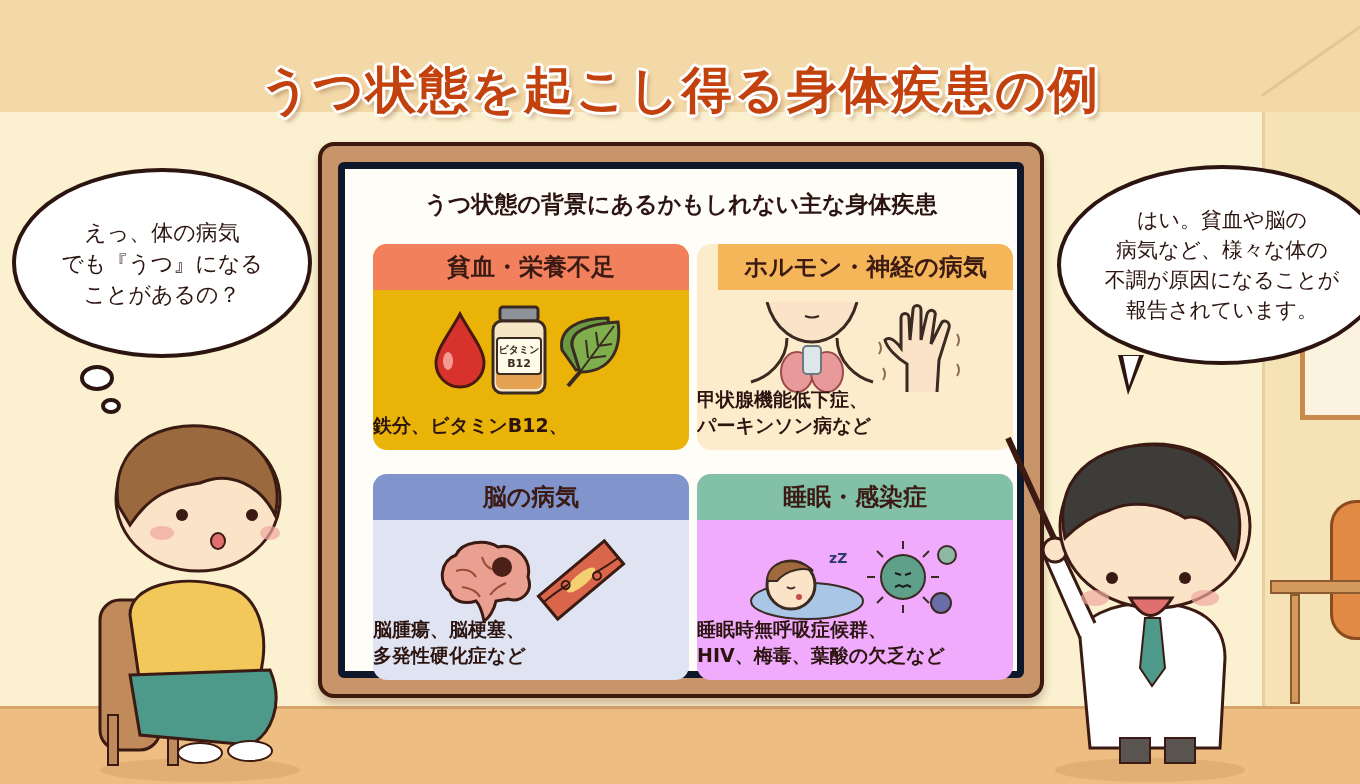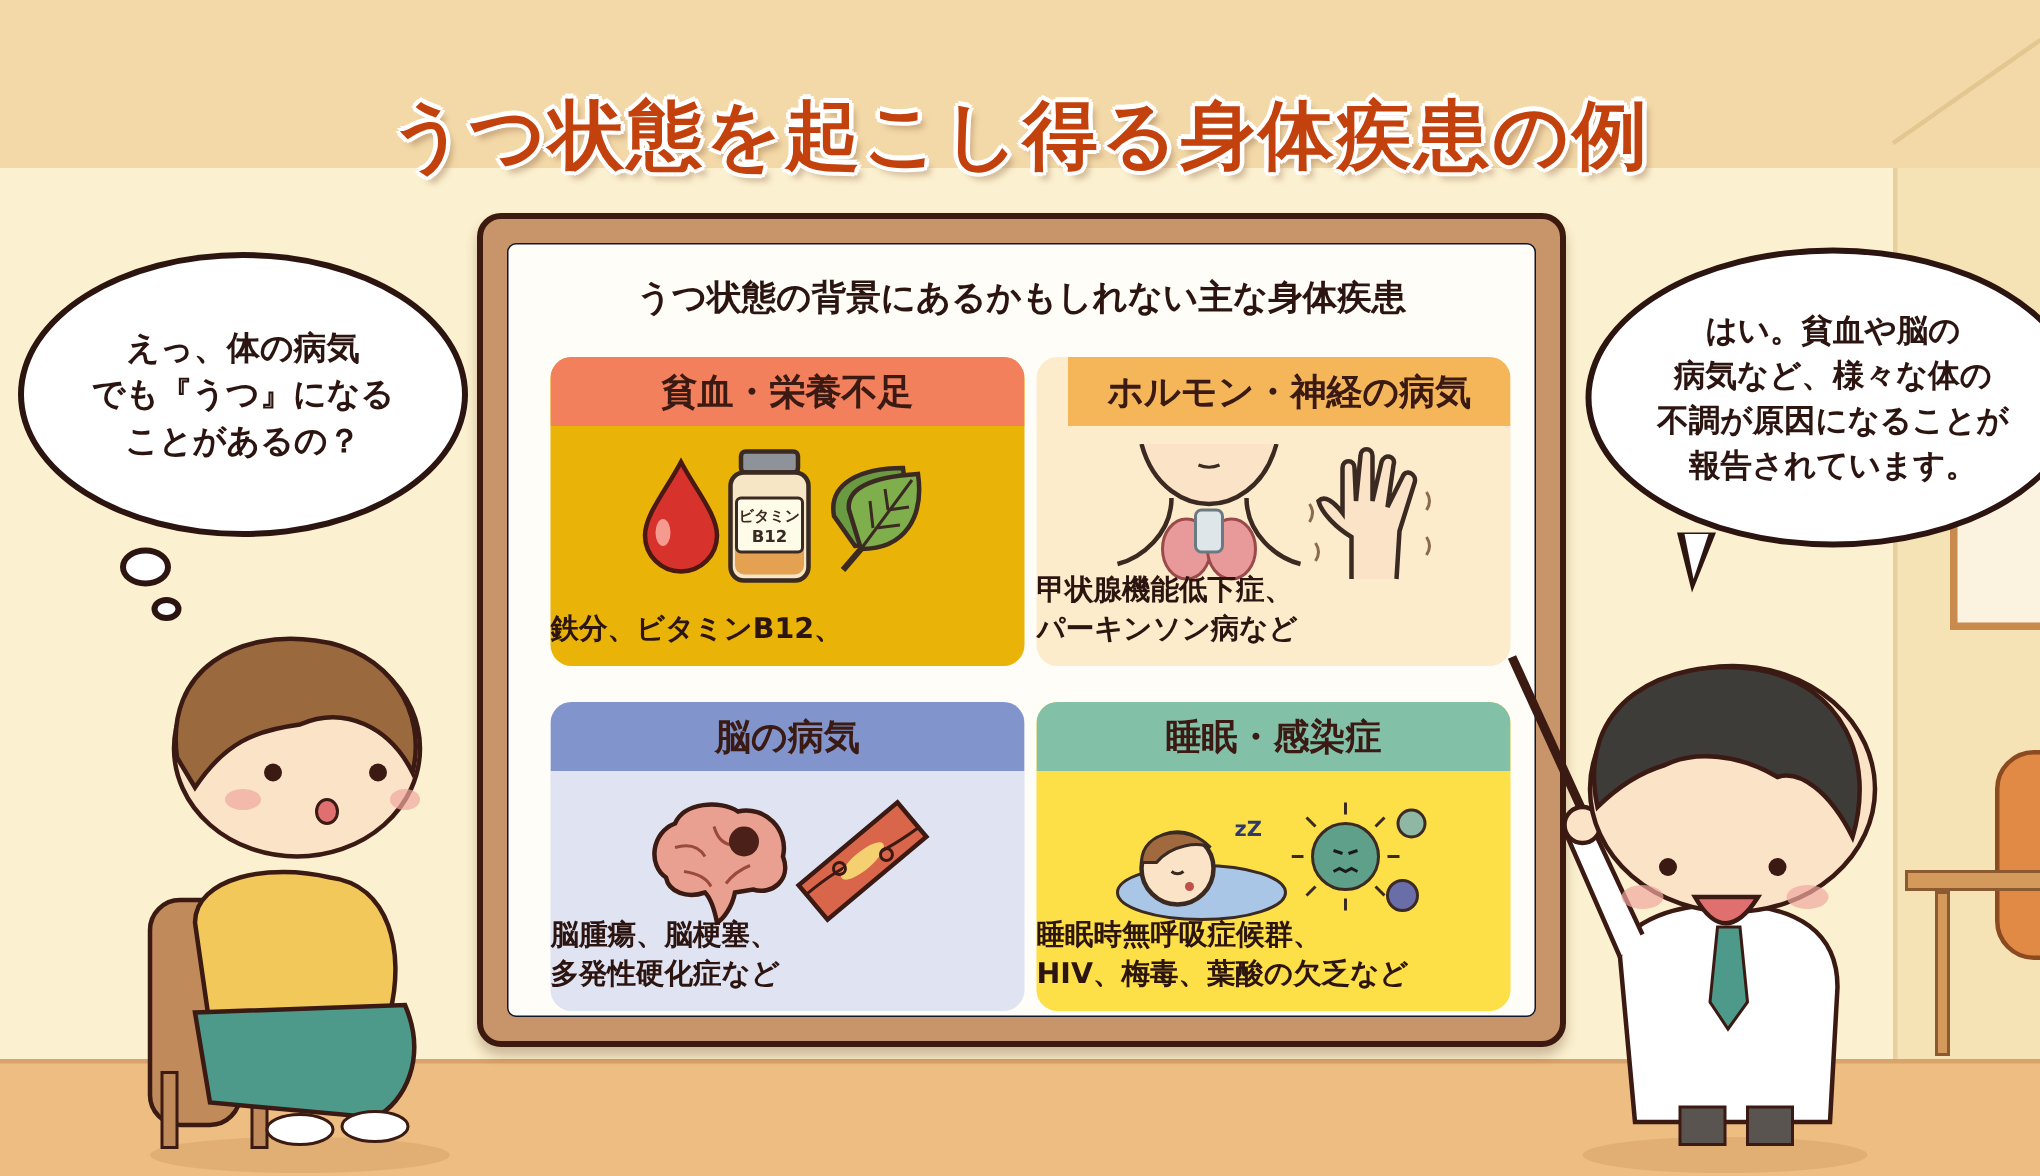--- a/index.html
+++ b/index.html
@@ -8,39 +8,39 @@
   .scene { position: absolute; left: 0; top: 0; width: 1360px; height: 784px; overflow: hidden; }
   .title-band { position: absolute; left: 0; top: 0; width: 1360px; height: 112px; background: #f3d9a8; }
   .wall { position: absolute; left: 0; top: 112px; width: 1360px; height: 595px; background: #fbf0cf; }
   .wall-right { position: absolute; left: 1262px; top: 112px; width: 98px; height: 595px; background: #f5e2b5; border-left: 3px solid #e7cf9e; }
   .ceiling-line { position: absolute; left: 1262px; top: 94px; width: 120px; height: 3px; background: #e3c690; transform: rotate(-35deg); transform-origin: left; }
   .floor { position: absolute; left: 0; top: 706px; width: 1360px; height: 78px; background: #eebd82; border-top: 3px solid #d9a46b; }
   .title { position: absolute; left: 0; top: 18px; width: 1360px; text-align: center; font-family: "DejaVu Sans", sans-serif; font-weight: bold; font-size: 50px; color: #c2410c; letter-spacing: 2px;
     text-shadow: 3px 0 0 #fff, -3px 0 0 #fff, 0 3px 0 #fff, 0 -3px 0 #fff, 2px 2px 0 #fff, -2px -2px 0 #fff, 2px -2px 0 #fff, -2px 2px 0 #fff, 4px 5px 4px rgba(120,70,40,.35); margin-top: 39px; }
 
   .board { position: absolute; left: 318px; top: 142px; width: 726px; height: 556px; background: #c8946a; border: 4px solid #3c1a10; border-radius: 16px; box-shadow: 0 6px 8px rgba(100,60,30,.3); }
-  .board-inner { position: absolute; left: 16px; top: 16px; right: 16px; bottom: 16px; background: #fffdf8; border: 1px solid #0f172a; border-radius: 6px; padding-left: 12px; }
+  .board-inner { position: absolute; left: 16px; top: 16px; right: 16px; bottom: 16px; background: #fffdf8; border: 7px solid #0f172a; border-radius: 6px; padding-left: 12px; }
   .board-heading { position: absolute; left: 0; top: 20px; width: 100%; text-align: center; font-weight: bold; font-size: 23px; color: #2c1510; }
 
   .card { position: absolute; width: 316px; border-radius: 14px; overflow: hidden; }
   .card-head { height: 46px; display: flex; align-items: center; justify-content: center; font-weight: bold; font-size: 24px; color: #3a1a12; }
   .card-body { position: relative; height: 160px; }
   .card-text { position: absolute; left: 0; bottom: 12px; width: 100%; text-align: left; font-weight: bold; font-size: 19px; line-height: 26px; color: #2c1510; }
   .icons { position: absolute; left: 0; top: 10px; width: 100%; height: 100px; display: flex; justify-content: center; align-items: center; }
 
   .c1 { left: 28px; top: 75px; background: #eab308; }
   .c1 .card-head { background: #f2805c; }
   .c2 { left: 352px; top: 75px; background: #fdeccb; }
   .c2 .card-head { background: #f5b65a; margin-left: 21px; }
   .c3 { left: 28px; top: 305px; background: #dfe3f2; }
   .c3 .card-head { background: #8194cc; }
-  .c4 { left: 352px; top: 305px; background: #fde047; }
+  .c4 { left: 352px; top: 305px; background: #f0abfc; }
   .c4 .card-head { background: #82c0a8; }
 
-  .bubble { position: absolute; background: #fff; border: 4px solid #2c1510; border-radius: 50%; display: flex; align-items: center; justify-content: center; text-align: center; font-weight: bold; color: #2c1510; }
+  .bubble { position: absolute; background: #fff; border: 4px solid #2c1510; border-radius: 50%; display: flex; align-items: center; justify-content: center; text-align: center; font-weight: normal; color: #2c1510; }
   .bubble-left { left: 12px; top: 168px; width: 300px; height: 190px; font-size: 22px; line-height: 31px; }
   .bubble-right { left: 1057px; top: 165px; width: 330px; height: 200px; font-size: 21px; line-height: 30px; }
   .dot { position: absolute; background: #fff; border: 4px solid #2c1510; border-radius: 50%; }
   .tail { position: absolute; left: 1118px; top: 355px; width: 0; height: 0; border-left: 10px solid transparent; border-right: 16px solid transparent; border-top: 40px solid #2c1510; }
   .tail-inner { position: absolute; left: 1123px; top: 356px; width: 0; height: 0; border-left: 6px solid transparent; border-right: 10px solid transparent; border-top: 30px solid #fff; }
 
   .frame-pic { position: absolute; left: 1300px; top: 248px; width: 70px; height: 172px; border: 5px solid #c98a4e; background: #fbf3df; }
   .desk { position: absolute; left: 1270px; top: 580px; width: 100px; height: 14px; background: #d49a5c; border: 2px solid #8b5a30; }
   .desk-leg { position: absolute; left: 1290px; top: 594px; width: 10px; height: 110px; background: #d49a5c; border: 2px solid #8b5a30; }
   .chair-r { position: absolute; left: 1330px; top: 500px; width: 60px; height: 140px; background: #e08a45; border: 3px solid #8b4a20; border-radius: 26px; }

